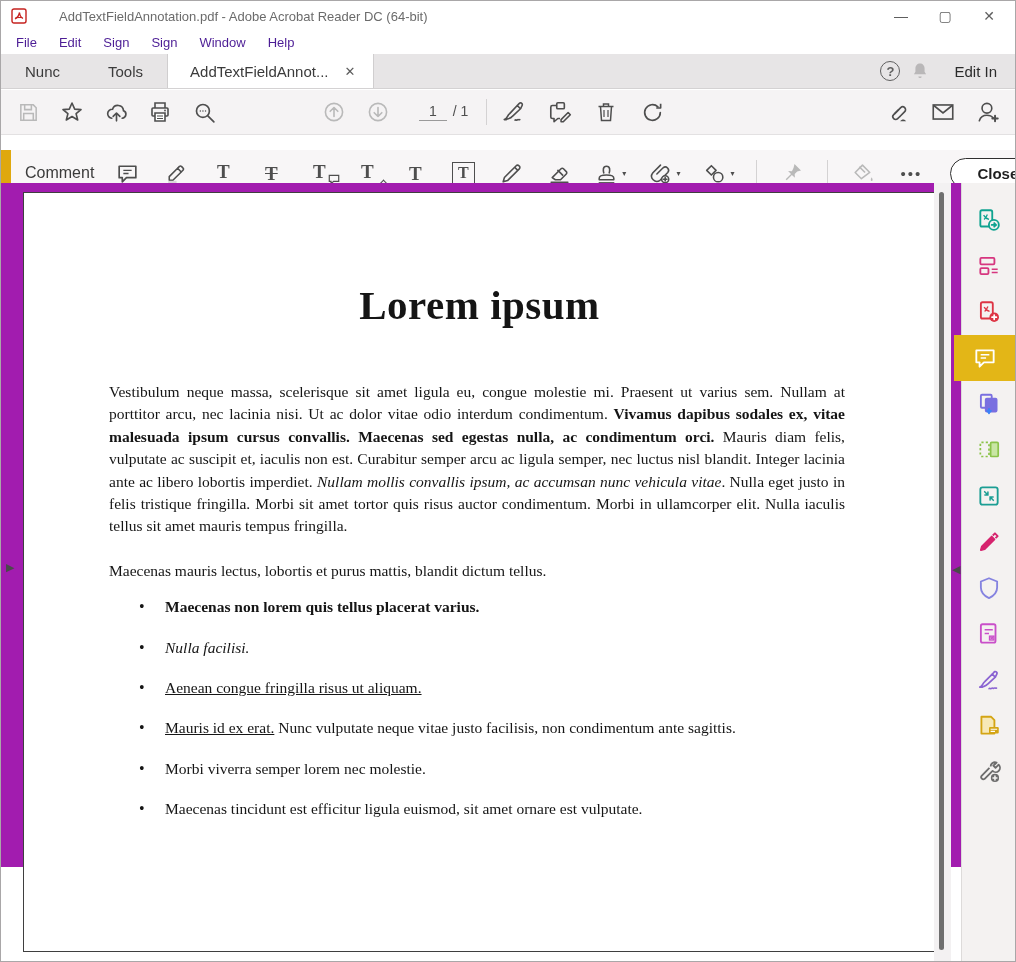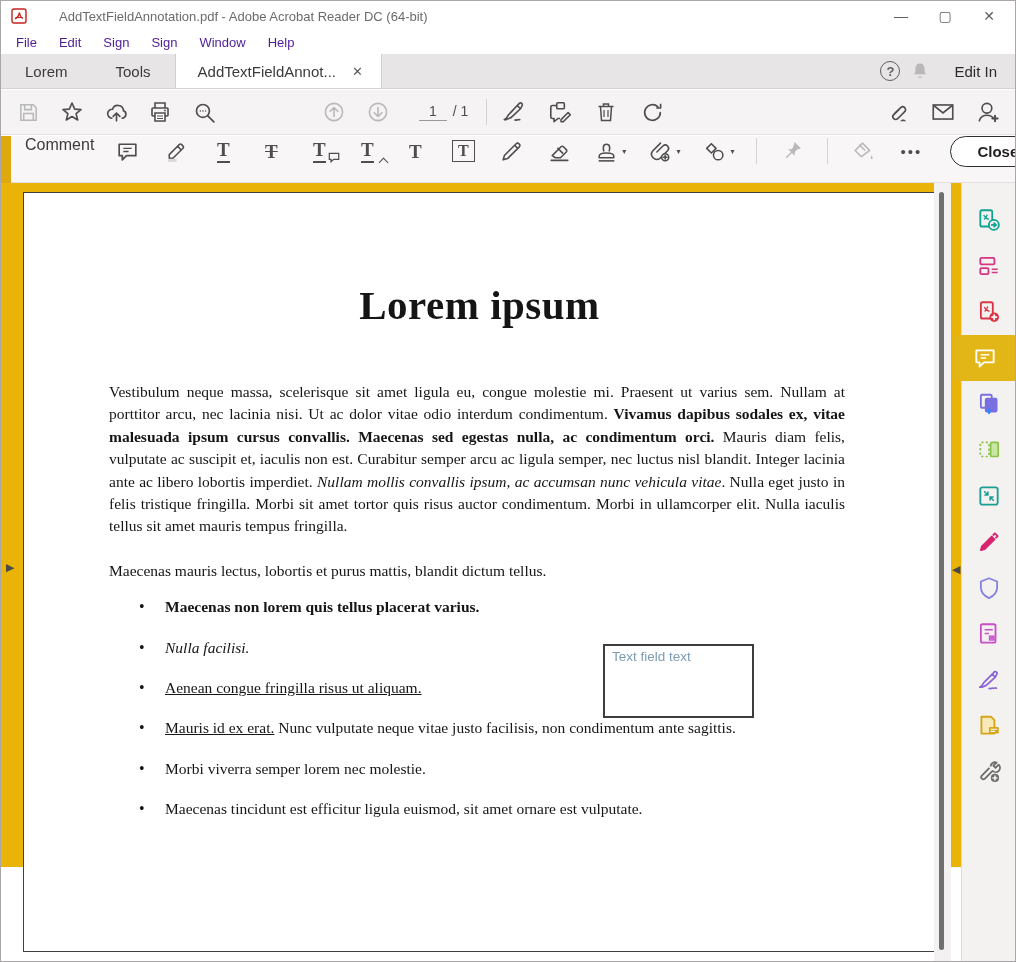--- a/index.html
+++ b/index.html
@@ -34,39 +34,39 @@
   .tb-btn svg { display:block; }
   .tb-btn.disabled { color:#b9b9b9; }
   .tb-group-left { display:flex; gap:18px; padding-left:14px; }
   .tb-nav { position:absolute; left:320px; display:flex; align-items:center; gap:18px; }
   .pagebox { display:flex; align-items:baseline; gap:6px; font-size:14px; color:#4e4e4e; margin-left:10px; }
   .page-current { border-bottom:1px solid #9a9a9a; padding:0 10px 1px; color:#4e4e4e; }
   .tb-sep { width:1px; height:26px; background:#d4d2d3; }
   .tb-sign-group { position:absolute; left:500px; display:flex; gap:20px; align-items:center; }
   .tb-right { position:absolute; right:14px; display:flex; gap:19px; align-items:center; }
   
-  .commentbar { position:absolute; top:135px; left:0; width:100%; height:47px; background:#f8f6f7; border-bottom:1px solid #e3e1e2; display:flex; align-items:flex-start; }
+  .commentbar { position:absolute; top:149px; left:0; width:100%; height:47px; background:#f8f6f7; border-bottom:1px solid #e3e1e2; display:flex; align-items:center; }
   .comment-accent { position:absolute; left:0; top:0; width:10px; height:47px; }
   .comment-label { font-size:16px; color:#3b3b3b; margin:0 20px 0 24px; }
   .cb-icons { display:flex; align-items:center; gap:22px; }
   .cb-btn { min-width:26px; height:30px; display:flex; align-items:center; justify-content:center; color:#4e4e4e; position:relative; }
   .cb-btn svg { display:block; }
   .cb-btn.disabled { color:#b9b9b9; }
   .tletter { font-family:"Liberation Serif", serif; font-size:19px; font-weight:bold; color:#4e4e4e; line-height:1; }
   .tletter.small { font-size:16px; }
   .t-underline { border-bottom:2px solid #4e4e4e; padding-bottom:2px; }
   .t-strike { text-decoration:line-through; }
   .t-box { border:1.6px solid #4e4e4e; padding:2px 5px; }
   .dd-arrow { font-size:8px; color:#4e4e4e; margin-left:3px; align-self:center; }
   .mini-bubble { position:absolute; right:-8px; bottom:2px; }
   .mini-caret { position:absolute; right:-7px; bottom:0; width:7px; height:7px; border-left:1.6px solid #4e4e4e; border-top:1.6px solid #4e4e4e; transform:rotate(45deg); }
   .more-dots { font-size:15px; letter-spacing:2px; color:#4e4e4e; }
   .close-btn { margin-left:26px; border:1.5px solid #2f2f2f; border-radius:17px; background:#fff; padding:6px 26px; font-size:15px; font-weight:bold; color:#1f1f1f; }
   
-  .canvas { position:absolute; top:182px; left:0; width:962px; height:684px; background:#eab308; }
+  .canvas { position:absolute; top:182px; left:0; width:962px; height:684px; background:#a21caf; }
   .page { position:absolute; left:22px; top:9px; width:913px; height:760px; background:#fff; border:1px solid #3f3f3f; overflow:hidden; font-family:"Liberation Serif", serif; color:#151515; }
   .doc-title { margin-top:88px; text-align:center; font-size:41px; font-weight:bold; letter-spacing:0.5px; }
   .doc-heading { margin:62px 100px 0 53px; font-size:25px; font-weight:bold; line-height:32px; padding-left:30px; text-indent:-30px; }
   .doc-body { margin:0 90px 0 85px; font-size:15.5px; line-height:22.4px; }
   .para1 { margin-top:52px; text-align:justify; }
   .para2 { margin-top:22px; }
   .run-bold { font-weight:bold; }
   .run-italic { font-style:italic; }
   .run-underline { text-decoration:underline; }
   ul.bullets { list-style:none; margin:14px 0 0 30px; }
@@ -107,21 +107,21 @@
 <div class="menubar">
   <span class="menu-item">File</span>
   <span class="menu-item">Edit</span>
   <span class="menu-item">Sign</span>
   <span class="menu-item">Sign</span>
   <span class="menu-item">Window</span>
   <span class="menu-item">Help</span>
 </div>
 
 <div class="tabbar">
-  <div class="tab">Lorem</div>
+  <div class="tab">Nunc</div>
   <div class="tab">Tools</div>
   <div class="tab doc">
     <span>AddTextFieldAnnot...</span>
     <span class="tab-close">✕</span>
   </div>
   <div class="tabbar-right">
     <span class="help-icon">?</span>
     <span class="bell-icon">
       <svg width="20" height="20" viewBox="0 0 24 24" fill="#b9b7b8">
           <path d="M12 3c-3.3 0-5.5 2.5-5.5 6v4l-1.8 3h14.6l-1.8-3V9c0-3.5-2.2-6-5.5-6z"></path>
@@ -350,23 +350,20 @@
       <p class="para2">Maecenas mauris lectus, lobortis et purus mattis, blandit dictum tellus.</p>
       <ul class="bullets">
           <li><span class="run-bold">Maecenas non lorem quis tellus placerat varius.</span></li>
           <li><span class="run-italic">Nulla facilisi.</span></li>
           <li><span class="run-underline">Aenean congue fringilla risus ut aliquam.</span></li>
           <li><span class="run-underline">Mauris id ex erat.</span><span class="run-normal"> Nunc vulputate neque vitae justo facilisis, non condimentum ante sagittis.</span></li>
           <li><span class="run-normal">Morbi viverra semper lorem nec molestie.</span></li>
           <li><span class="run-normal">Maecenas tincidunt est efficitur ligula euismod, sit amet ornare est vulputate.</span></li>
         </ul>
     </div>
-    <div class="text-field-annot">
-      <span style="color:#7d9cb5;">Text field text</span>
-    </div>
   </div>
 </div>
 
 <span class="panel-handle handle-left">▶</span>
 <span class="panel-handle handle-right">◀</span>
 <div class="scrollbar">
   <div class="scroll-thumb"></div>
 </div>
 
 <div class="sidebar">

